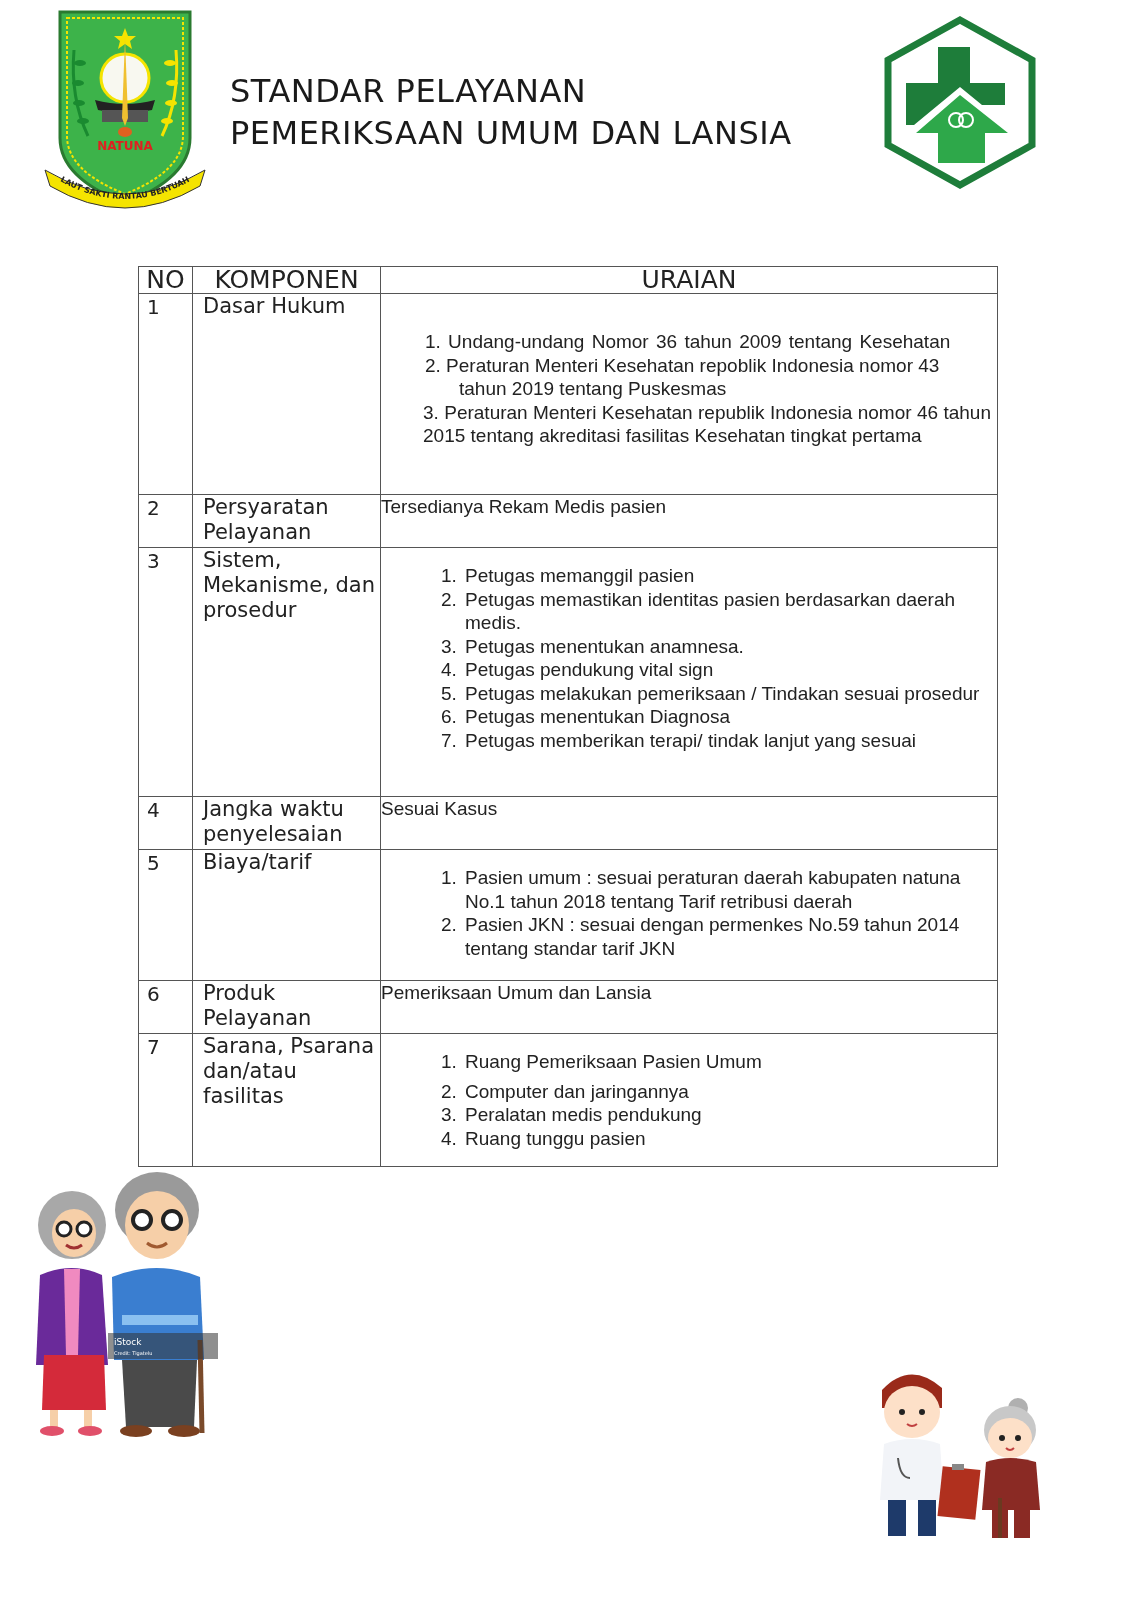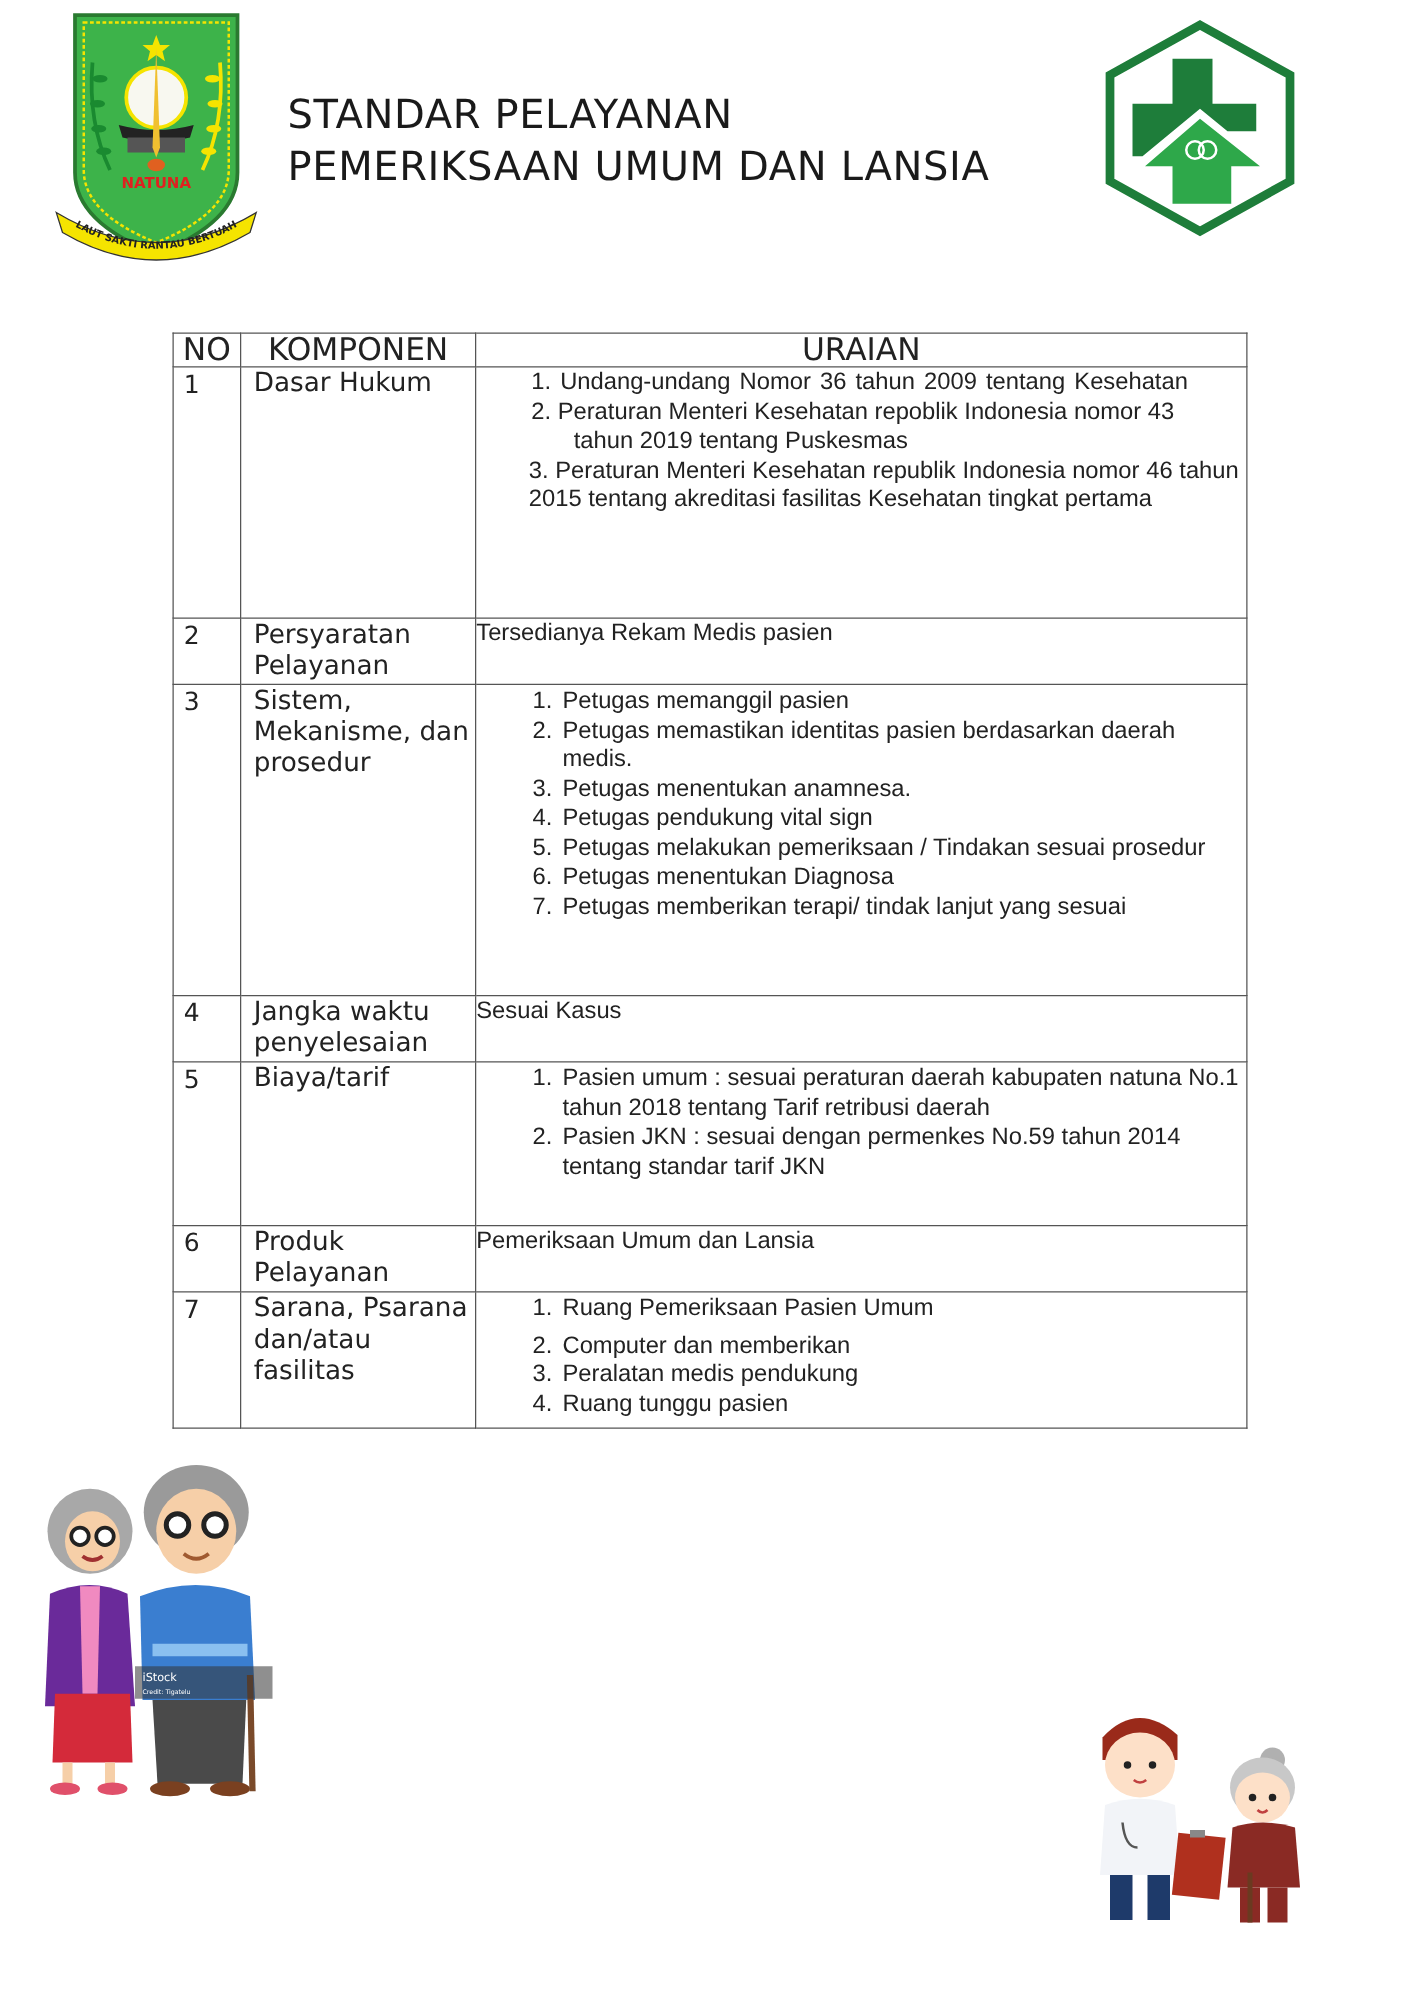--- a/index.html
+++ b/index.html
@@ -11,21 +11,21 @@
 
   table.sp { position: absolute; left: 138px; top: 266px; width: 860px; border-collapse: collapse; table-layout: fixed; }
   table.sp td, table.sp th { border: 1px solid #555; vertical-align: top; padding: 0; }
   table.sp th { font-weight: normal; font-family: "DejaVu Sans", sans-serif; font-size: 25px; height: 26px; line-height: 26px; }
   .c-no { width: 54px; }
   .c-komp { width: 188px; }
   .no-cell { font-family: "DejaVu Sans", sans-serif; font-size: 20px; padding-left: 8px !important; line-height: 26px; }
   .komp-cell { font-family: "DejaVu Sans", sans-serif; font-size: 21px; padding-left: 10px !important; line-height: 25px; }
   .ur-cell { font-size: 19px; line-height: 23.5px; }
   .plain { padding: 4px 10px; }
-  ol.items { margin: 1px; padding: 0 0 0 68px; list-style: none; }
+  ol.items { margin: 16px; padding: 0 0 0 68px; list-style: none; }
   ol.items li { text-indent: -24px; padding-left: 34px; margin-left: -34px; }
   ol.items li .num { display: inline-block; width: 24px; text-indent: 0; }
   .r1 td { height: 200px; }
   .r2 td { height: 52px; }
   .r3 td { height: 248px; }
   .r4 td { height: 52px; }
   .r5 td { height: 130px; }
   .r6 td { height: 52px; }
   .r7 td { height: 108px; }
   .pad-top-1 { padding-top: 20px; }
@@ -90,21 +90,21 @@
       <tr>
     <th>NO</th>
     <th>KOMPONEN</th>
     <th>URAIAN</th>
   </tr>
 
   <tr class="r1">
     <td class="no-cell">1</td>
     <td class="komp-cell">Dasar Hukum</td>
     <td class="ur-cell pad-top-1">
-      <div style="padding-left:44px; padding-right:6px;">
+      <div style="padding-left:44px; padding-right:6px;margin-top:36px;">
         <div style="text-align:justify; padding-left:34px; text-indent:-34px; word-spacing:2px;">1. Undang-undang Nomor       36   tahun   2009   tentang Kesehatan</div>
         <div style="padding-left:34px; text-indent:-34px;">2. Peraturan Menteri Kesehatan repoblik Indonesia nomor 43 tahun 2019 tentang Puskesmas</div>
         <div style="text-align:justify; margin-left:-2px;">3. Peraturan Menteri Kesehatan republik Indonesia nomor 46 tahun 2015 tentang akreditasi fasilitas Kesehatan tingkat pertama</div>
       </div>
     </td>
   </tr>
 
   <tr class="r2">
     <td class="no-cell">2</td>
     <td class="komp-cell">Persyaratan Pelayanan</td>
@@ -149,21 +149,21 @@
     <td class="komp-cell">Produk Pelayanan</td>
     <td class="ur-cell plain">Pemeriksaan Umum dan Lansia</td>
   </tr>
 
   <tr class="r7">
     <td class="no-cell">7</td>
     <td class="komp-cell">Sarana, Psarana dan/atau fasilitas</td>
     <td class="ur-cell pad-top-7">
       <ol class="items">
         <li style="margin-bottom:6px;"><span class="num">1.</span><span>Ruang Pemeriksaan Pasien Umum</span></li>
-        <li><span class="num">2.</span><span>Computer dan memberikan</span></li>
+        <li><span class="num">2.</span><span>Computer dan jaringannya</span></li>
         <li><span class="num">3.</span><span>Peralatan medis pendukung</span></li>
         <li><span class="num">4.</span><span>Ruang tunggu pasien</span></li>
       </ol>
     </td>
   </tr>
 </tbody>
   </table>
 
 <svg class="illu-left" viewBox="0 0 200 275">
 

